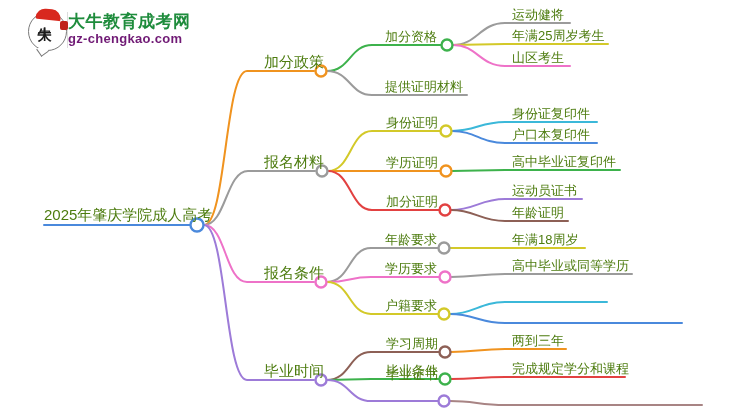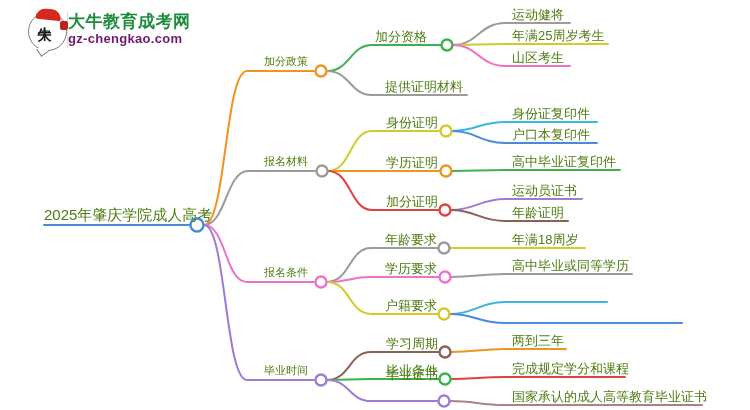--- a/index.html
+++ b/index.html
@@ -9,21 +9,21 @@
   }
   .wires{position:absolute;left:0;top:0;width:750px;height:410px;}
   .wires path{fill:none;stroke-width:2;stroke-linecap:round;}
   .wires circle{fill:#ffffff;stroke-width:2.4;}
   .st-blue{stroke:#4a89dc}.st-orange{stroke:#f0931f}.st-gray{stroke:#9b9b9b}
   .st-green{stroke:#3db24c}.st-yellow{stroke:#d3c929}.st-pink{stroke:#ee72c8}
   .st-cyan{stroke:#3bb8d9}.st-red{stroke:#e24141}.st-purple{stroke:#9d7bd8}
   .st-brown{stroke:#8d6056}.st-rosy{stroke:#a88484}
   .lbl{position:absolute;white-space:nowrap;line-height:17px;font-size:13px;color:#4d7c0f;}
   .lbl-root{font-size:15px;line-height:19px;}
-  .lbl-b{font-size:11px;}
+  .lbl-b{font-size:15px;}
   
   .logo{position:absolute;left:28px;top:12px;display:flex;align-items:flex-start;}
   .logo-icon{position:relative;width:37px;height:37px;border:1.5px solid #7a7a7a;border-radius:50%;background:#fff;}
   .logo-hat{position:absolute;top:-4px;left:7px;width:25px;height:11px;background:#d8281e;border-radius:12px 12px 2px 2px;transform:rotate(6deg);}
   .logo-seal{position:absolute;right:-2px;top:8px;width:8px;height:9px;background:#c0231b;border-radius:2px;}
   .logo-chars{position:absolute;left:9px;top:4px;writing-mode:vertical-rl;font-family:"DejaVu Serif","Liberation Serif",serif;font-weight:bold;font-size:14px;line-height:14px;color:#1a1a1a;letter-spacing:-1px;}
   .logo-tail{position:absolute;bottom:-5px;left:9px;width:8px;height:8px;background:#fff;border-right:1.5px solid #7a7a7a;border-bottom:1.5px solid #7a7a7a;transform:rotate(55deg);}
   .logo-divider{width:1px;height:36px;background:#dcdcdc;}
   .logo-title{font-size:17px;font-weight:bold;color:#1e8c3c;letter-spacing:0.5px;line-height:19px;}
   .logo-domain{font-size:13px;font-weight:bold;color:#701a75;line-height:15px;letter-spacing:0.3px;}
@@ -109,21 +109,21 @@
     </div>
   </div>
 
   <div class="lbl lbl-root" style="left:44px;top:205px">2025年肇庆学院成人高考</div>
 
   <div class="lbl lbl-b" style="left:264px;top:53px">加分政策</div>
   <div class="lbl lbl-b" style="left:264px;top:153px">报名材料</div>
   <div class="lbl lbl-b" style="left:264px;top:264px">报名条件</div>
   <div class="lbl lbl-b" style="left:264px;top:362px">毕业时间</div>
 
-  <div class="lbl" style="left:375px;top:28px">加分资格</div>
+  <div class="lbl" style="left:385px;top:28px">加分资格</div>
   <div class="lbl" style="left:385px;top:78px">提供证明材料</div>
   <div class="lbl" style="left:386px;top:114px">身份证明</div>
   <div class="lbl" style="left:386px;top:154px">学历证明</div>
   <div class="lbl" style="left:386px;top:193px">加分证明</div>
   <div class="lbl" style="left:385px;top:231px">年龄要求</div>
   <div class="lbl" style="left:385px;top:260px">学历要求</div>
   <div class="lbl" style="left:385px;top:297px">户籍要求</div>
   <div class="lbl" style="left:386px;top:335px">学习周期</div>
   <div class="lbl" style="left:386px;top:362px">毕业条件</div>
   <div class="lbl" style="left:386px;top:366px">毕业证书</div>
@@ -133,15 +133,14 @@
   <div class="lbl" style="left:512px;top:49px">山区考生</div>
   <div class="lbl" style="left:512px;top:105px">身份证复印件</div>
   <div class="lbl" style="left:512px;top:126px">户口本复印件</div>
   <div class="lbl" style="left:512px;top:153px">高中毕业证复印件</div>
   <div class="lbl" style="left:512px;top:182px">运动员证书</div>
   <div class="lbl" style="left:512px;top:204px">年龄证明</div>
   <div class="lbl" style="left:512px;top:231px">年满18周岁</div>
   <div class="lbl" style="left:512px;top:257px">高中毕业或同等学历</div>
   <div class="lbl" style="left:512px;top:332px">两到三年</div>
   <div class="lbl" style="left:512px;top:360px">完成规定学分和课程</div>
-  <div class="lbl" style="left:512px;top:388px">国家承认的成人高等教育毕业证书</div>
 
 </div>
 
 </body></html>

